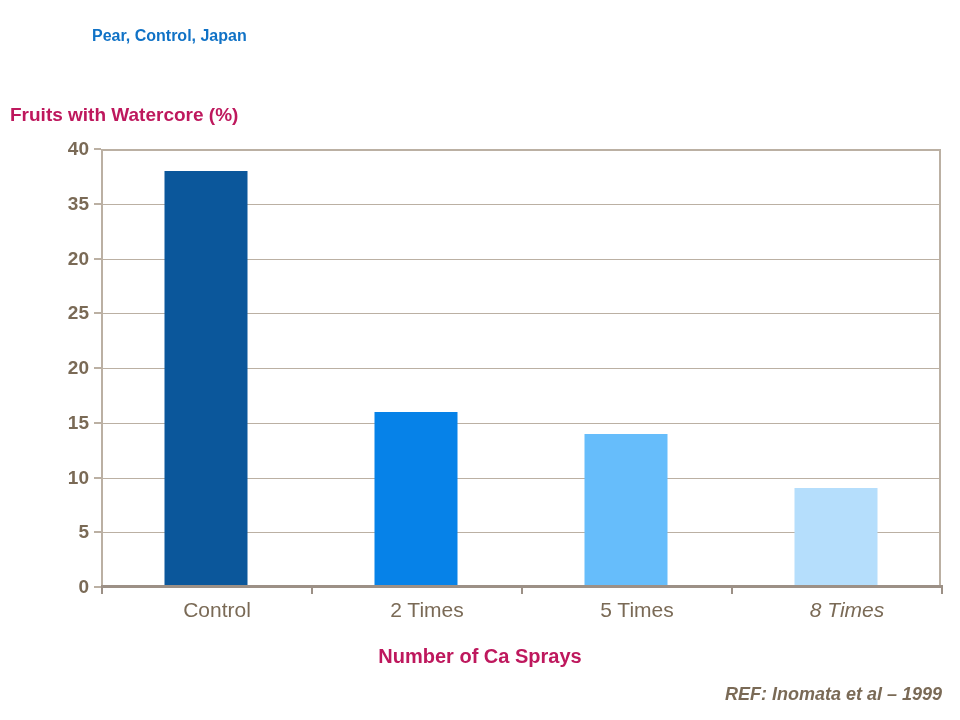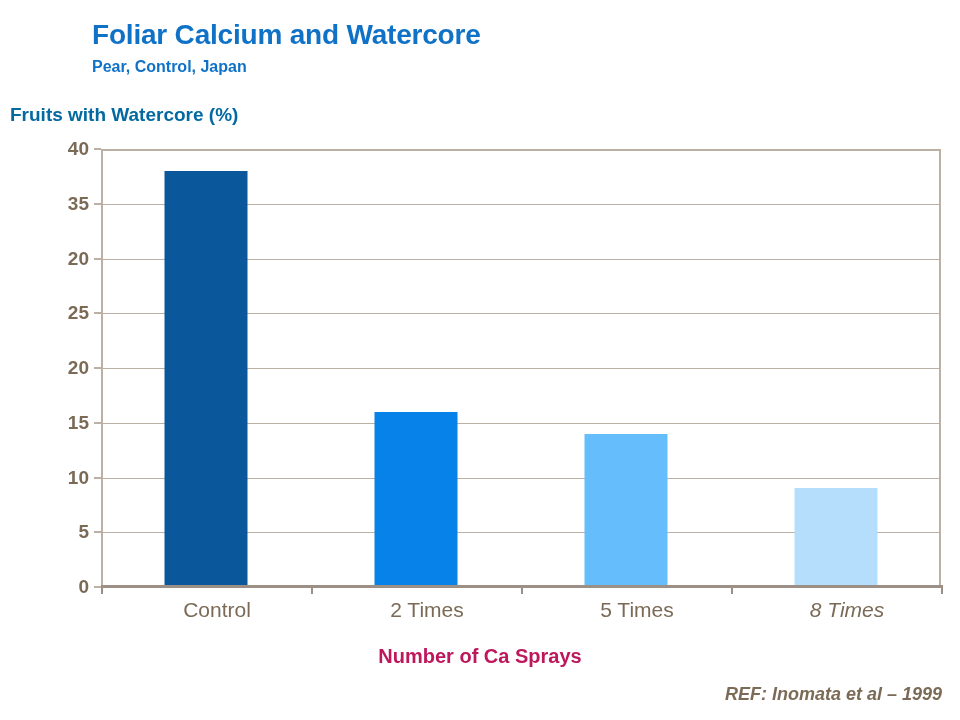--- a/index.html
+++ b/index.html
@@ -39,21 +39,21 @@
     white-space: nowrap;
   }
 
   
   #y-axis-title {
     position: absolute;
     left: 10px;
     top: 104px;
     font-size: 19px;
     font-weight: bold;
-    color: #0369a1;
+    color: #be185d;
     white-space: nowrap;
   }
 
   
   #plot-wrap {
     position: absolute;
     left: 101px;
     top: 149px;
     width: 840px;
     height: 438px;
@@ -161,21 +161,20 @@
     font-weight: bold;
     font-style: italic;
     color: #7A6A56;
     white-space: nowrap;
   }
 </style>
 </head>
 <body>
 
 <div id="title-block">
-  <div id="chart-title">Foliar Calcium and Watercore</div>
   <div id="chart-subtitle">Pear, Control, Japan</div>
 </div>
 
 <div id="y-axis-title">Fruits with Watercore (%)</div>
 
 <div id="plot-wrap">
   <div id="plot-frame"></div>
   <div id="grid-layer">
       <div class="gridline" style="top: 383.25px;"></div>
       <div class="gridline" style="top: 328.5px;"></div>

